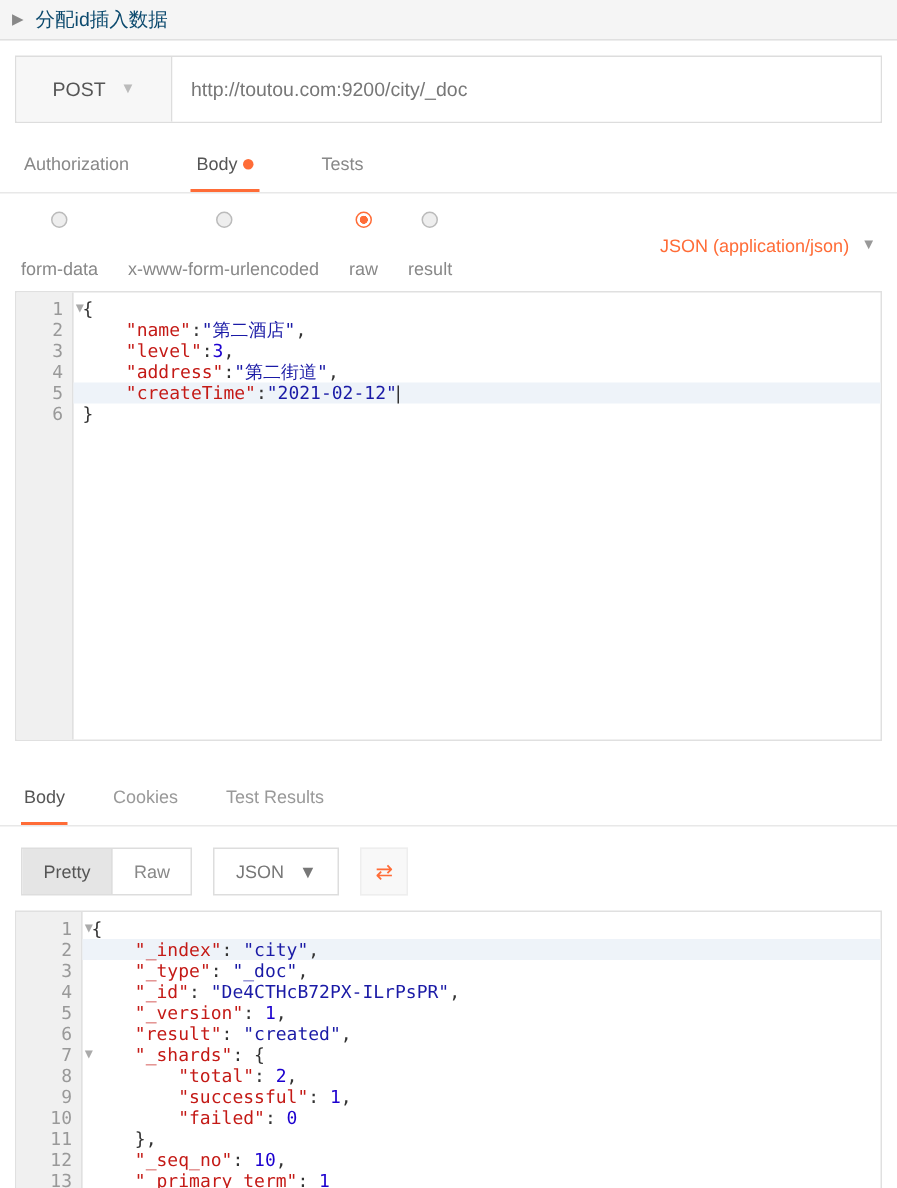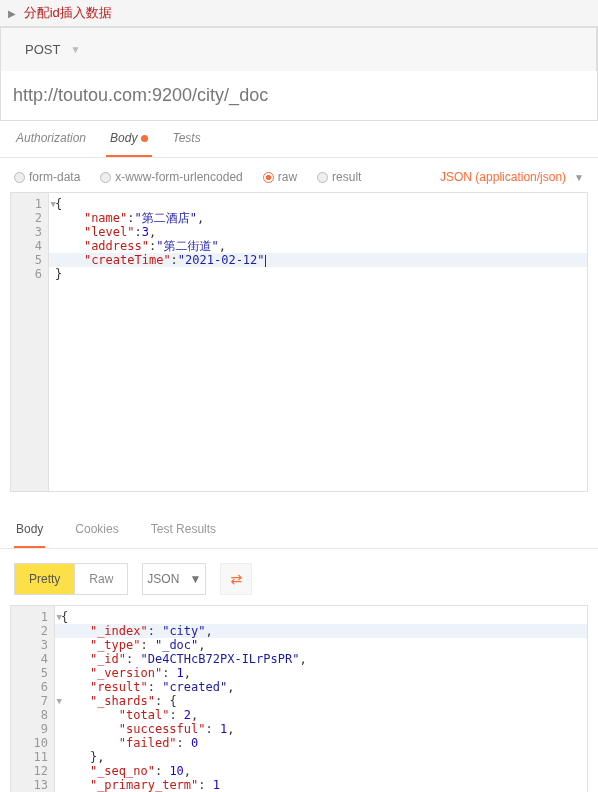--- a/index.html
+++ b/index.html
@@ -1,34 +1,34 @@
 <!DOCTYPE html>
 <html><head>
   <meta charset="utf-8">
   <style>
     * { box-sizing: border-box; margin: 0; padding: 0; }
     body { font-family: Arial, sans-serif; font-size: 12px; color: #666; background: #fff; width: 598px; }
     
     .header { background: #f5f5f5; padding: 4px 8px; border-bottom: 1px solid #e0e0e0; display: flex; align-items: center; gap: 8px; }
     .caret-right { color: #888; font-size: 10px; }
-    .title { color: #b91c1c; font-size: 13px; }
+    .title { color: #0c4a6e; font-size: 13px; }
     
-    .request-bar { display: flex; border: 1px solid #ddd; flex-direction: column; }
+    .request-bar { display: flex; margin: 10px; border: 1px solid #ddd; }
     .method-select { background: #f7f7f7; padding: 14px 24px; border-right: 1px solid #ddd; display: flex; align-items: center; gap: 10px; color: #555; font-size: 13px; font-weight: 500; }
     .method-select .chevron { color: #bbb; font-size: 10px; }
-    .url-input { flex: 1; padding: 14px 12px; border: none; outline: none; font-size: 18px; color: #777; background: #fff; }
+    .url-input { flex: 1; padding: 14px 12px; border: none; outline: none; font-size: 13px; color: #777; background: #fff; }
     
-    .tabs { display: flex; gap: 16px; padding: 0 12px; border-bottom: 1px solid #e8e8e8; font-style: italic; }
+    .tabs { display: flex; gap: 37px; padding: 0 12px; border-bottom: 1px solid #e8e8e8; }
     .tab { padding: 10px 4px; color: #888; font-size: 12px; cursor: pointer; border-bottom: 2px solid transparent; }
     .tab.active { color: #555; border-bottom-color: #ff6c37; }
     .tab-count { color: #5ab85a; }
     .tab-dot { display: inline-block; width: 7px; height: 7px; background: #ff6c37; border-radius: 50%; margin-left: 4px; vertical-align: middle; }
     
     .body-options { display: flex; align-items: center; gap: 20px; padding: 12px 14px 8px; }
-    .radio-opt { display: flex; align-items: center; gap: 4px; color: #888; font-size: 12px; }
+    .radio-opt { display: flex; align-items: center; gap: 20px; color: #888; font-size: 12px; flex-direction: column; }
     .radio { width: 11px; height: 11px; border-radius: 50%; border: 1px solid #bbb; background: #eee; display: inline-block; }
     .radio.checked { border-color: #ff6c37; background: radial-gradient(circle, #ff6c37 40%, #fff 45%); }
     .format-select { color: #ff6c37; font-size: 12px; display: flex; align-items: center; gap: 8px; margin-left: auto; }
     .format-select .chevron { color: #999; font-size: 10px; }
     
     .code-editor { margin: 0 10px; border: 1px solid #e0e0e0; height: 300px; background: #fff; display: flex; font-family: Consolas, monospace; font-size: 12px; }
     .gutter { background: #f0f0f0; text-align: right; padding: 4px 6px 4px 10px; color: #999; border-right: 1px solid #e0e0e0; min-width: 38px; }
     .gutter-line { height: 14px; line-height: 14px; position: relative; }
     .fold-marker { position: absolute; right: -14px; font-size: 9px; color: #aaa; }
     .code-body { flex: 1; padding: 4px 0; }
@@ -41,22 +41,22 @@
     .cursor-mark { display: inline-block; border-left: 1px solid #333; height: 12px; vertical-align: middle; }
     
     .response-tabs { display: flex; gap: 28px; padding: 0 14px; margin-top: 20px; border-bottom: 1px solid #e8e8e8; }
     .rtab { padding: 10px 2px; color: #999; font-size: 12px; cursor: pointer; border-bottom: 2px solid transparent; }
     .rtab.active { color: #555; border-bottom-color: #ff6c37; }
     
     .response-toolbar { display: flex; align-items: center; gap: 0; padding: 14px 14px 10px; }
     .view-btns { display: flex; border: 1px solid #ddd; }
     .view-btn { padding: 8px 14px; color: #888; font-size: 12px; border-right: 1px solid #ddd; cursor: pointer; }
     .view-btn:last-child { border-right: none; }
-    .view-btn.active { background: #fde047; color: #555; }
-    .json-select { margin-left: 14px; border: 1px solid #ddd; padding: 8px 4px; display: flex; align-items: flex-start; gap: 10px; color: #777; font-size: 12px; }
+    .view-btn.active { background: #e5e5e5; color: #555; }
+    .json-select { margin-left: 14px; border: 1px solid #ddd; padding: 8px 14px; display: flex; align-items: flex-start; gap: 10px; color: #777; font-size: 12px; }
     .wrap-btn { margin-left: 14px; width: 32px; height: 32px; background: #f8f8f8; border: 1px solid #eee; display: flex; align-items: center; justify-content: center; color: #ff6c37; font-size: 14px; }
     
     .response-editor { margin: 0 10px; border: 1px solid #e0e0e0; background: #fff; display: flex; font-family: Consolas, monospace; font-size: 12px; }
     .response-editor .gutter { min-width: 44px; }
   </style>
 </head>
 <body>
 
 <div class="header">
   <span class="caret-right">▶</span>

